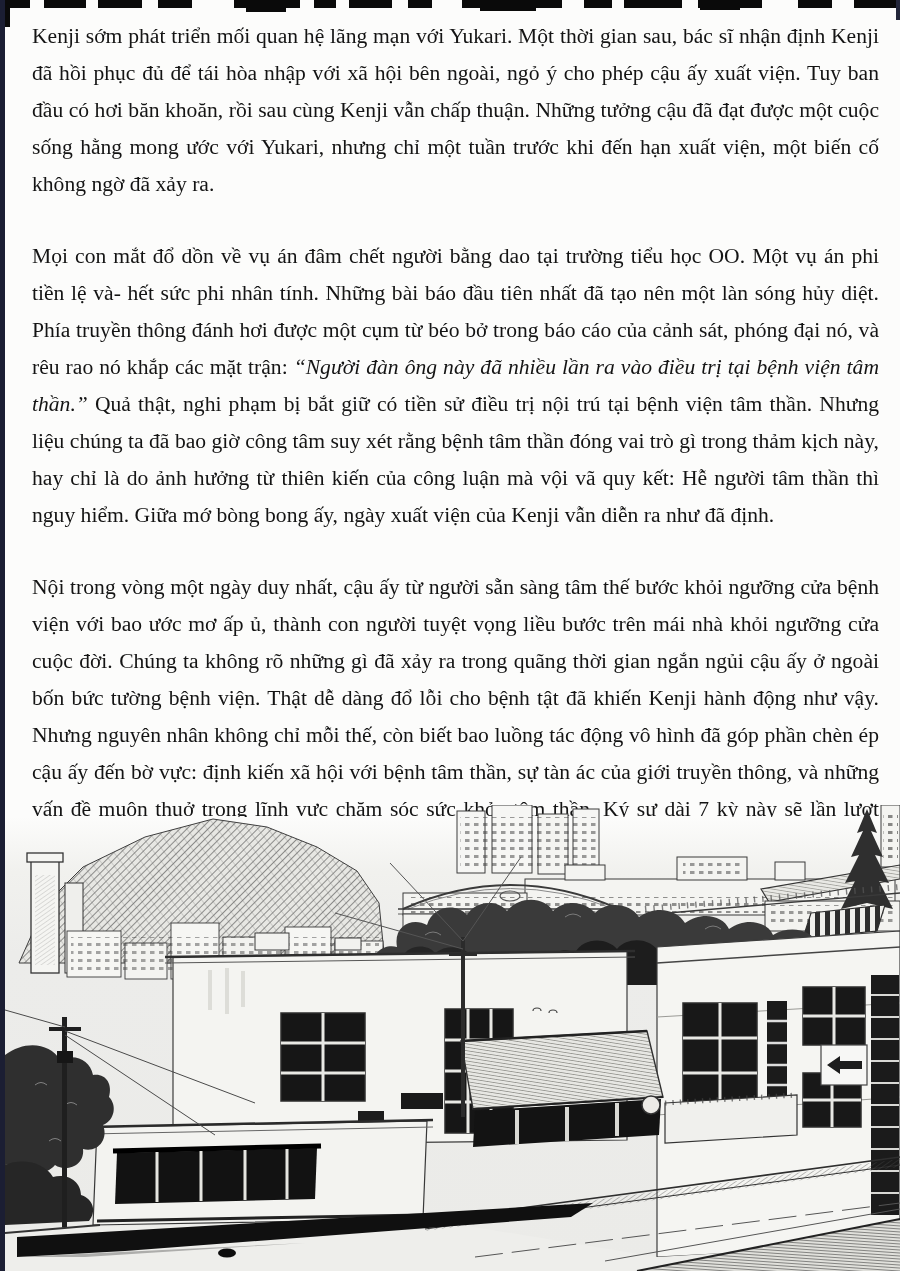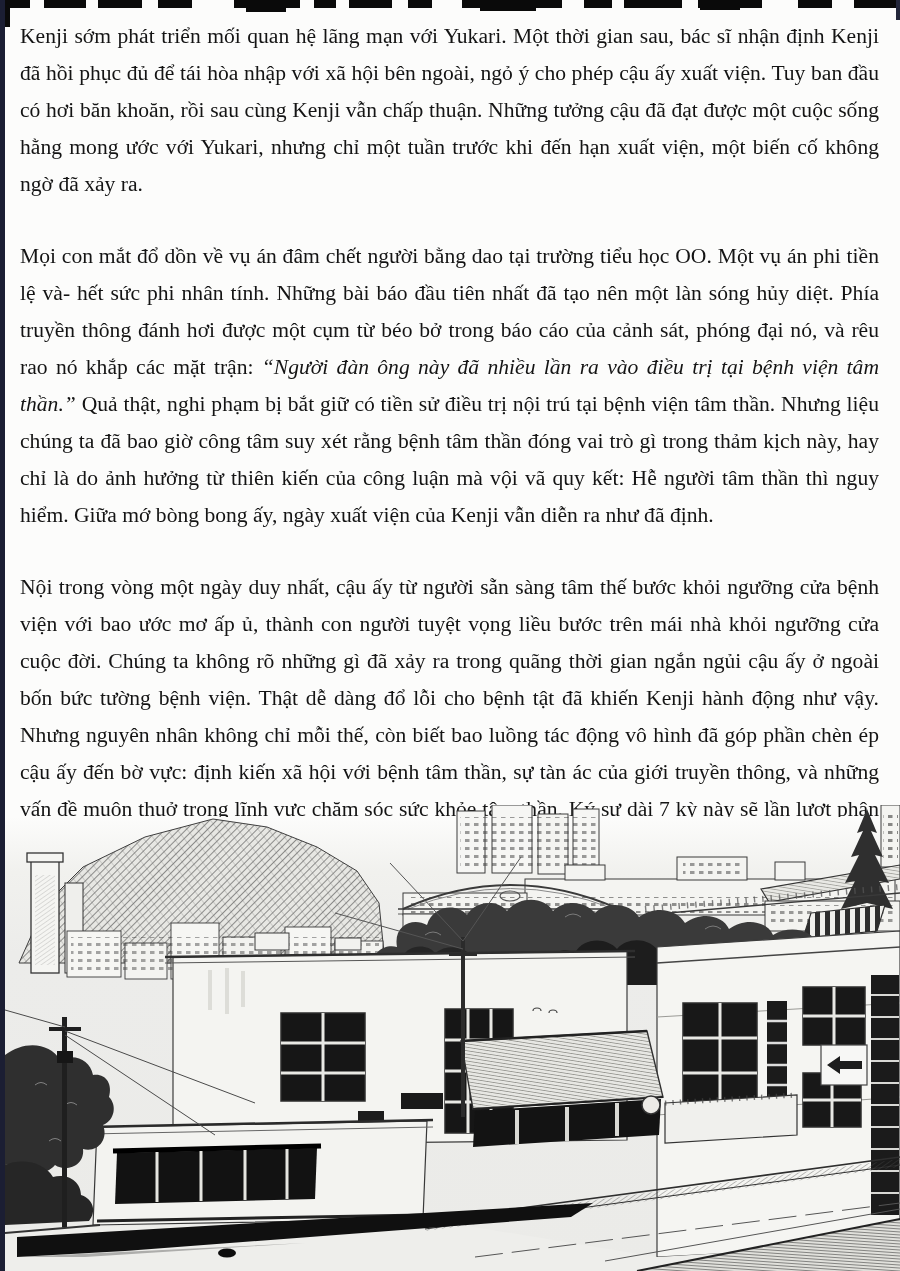--- a/index.html
+++ b/index.html
@@ -12,21 +12,21 @@
   
   .scan-top{position:absolute;top:0;left:0;right:0;height:8px;background:var(--scan-black,#0a0a0a);}
   .scan-top i{position:absolute;top:0;height:100%;background:var(--page-bg,#fcfcfb);}
   .scan-top b{position:absolute;top:0;background:var(--scan-black,#0a0a0a);}
   .scan-left{position:absolute;top:0;left:0;width:5px;height:1271px;background:var(--edge-bar,#1b1e33);}
   .scan-bottom{position:absolute;left:0;right:0;bottom:0;height:5px;background:var(--edge-bar,#1b1e33);}
   .scan-corner{position:absolute;top:0;left:0;width:10px;height:27px;background:var(--scan-black,#0a0a0a);}
   .scan-right-tick{position:absolute;top:0;right:0;width:4px;height:20px;background:#23263a;}
   
   .text-block{
-    position:absolute;top:18px;left:20px;right:21px;
+    position:absolute;top:18px;left:32px;right:21px;
     color:var(--text-ink,#141414);
     font-size:21.6px;line-height:37px;text-align:justify;
   }
   .text-block p{margin:0 0 35px 0;}
   .quote{font-style:italic;}
   
   .illus{position:absolute;left:5px;top:805px;width:895px;height:466px;}
 </style>
 </head>
 <body>

